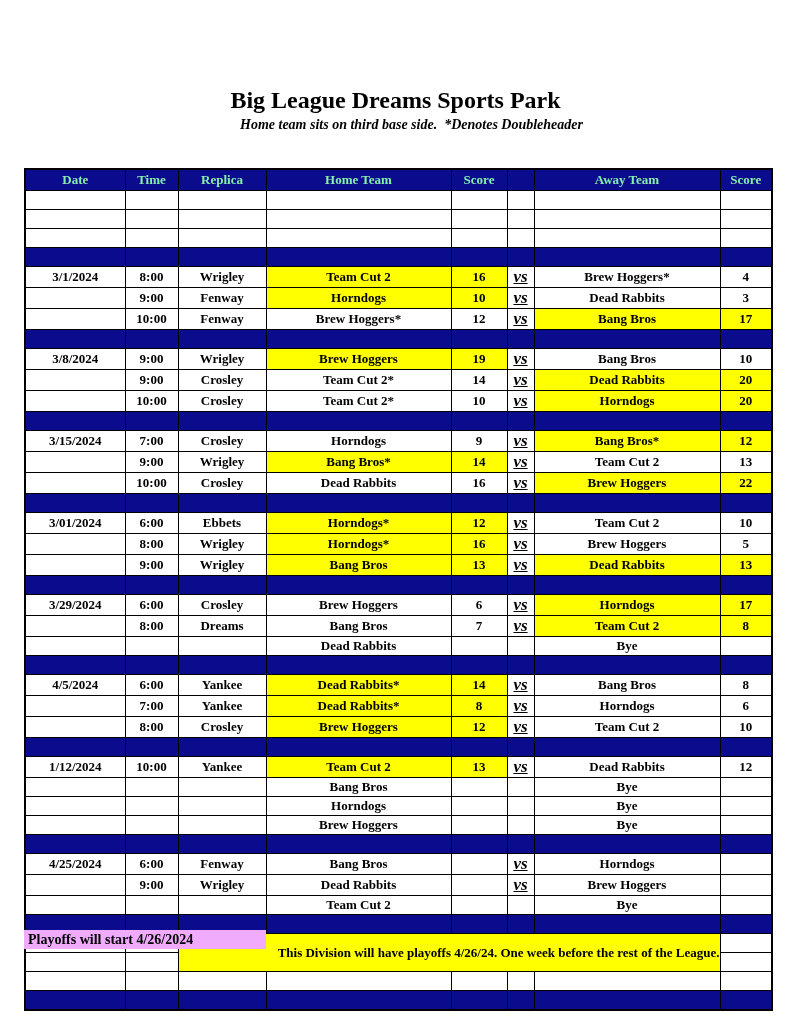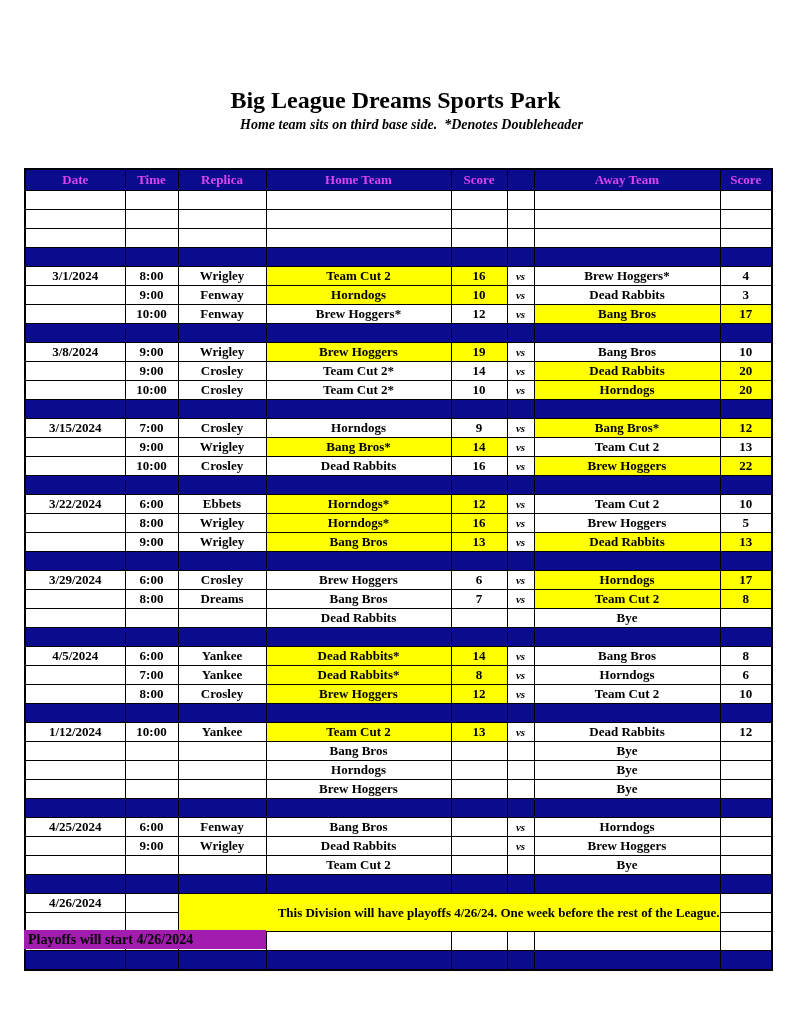--- a/index.html
+++ b/index.html
@@ -14,29 +14,29 @@
 
   table.sched {
     position:absolute; left:24px; top:168px; width:747px;
     border-collapse:collapse; table-layout:fixed;
     border:2px solid #000;
   }
   .sched th, .sched td {
     border:1px solid #000; padding:0; overflow:hidden; white-space:nowrap;
     font-weight:bold; text-align:center; vertical-align:middle;
   }
-  .sched th { height:20px; font-size:13px; color:#d946ef; background:#0b0b8d; }
+  .sched th { height:20px; font-size:13px; color:#86efac; background:#0b0b8d; }
   .sched td { height:18px; font-size:13px; background:#ffffff; }
   tr.sep td { background:#0b0b8d; }
   td.hl { background:#ffff00; }
-  td.vs { font-style:italic; font-size:11px; }
+  td.vs { font-style:italic; font-size:17px;text-decoration:underline; }
   td.notice { background:#ffff00; font-size:13px; white-space:normal;text-align:right; }
   .playoffs-footer {
     position:absolute; left:24px; top:930px; width:238px; height:19px;
-    background:#a21caf; font-weight:bold; font-size:14px; line-height:19px;
+    background:#f0abfc; font-weight:bold; font-size:14px; line-height:19px;
     padding-left:4px; text-align:left;
   }
 </style>
 </head>
 <body>
 
 <div class="page">
   <div class="hdr">
     <div class="title">Big League Dreams Sports Park</div>
     <div class="note">Home team sits on third base side. &nbsp;*Denotes Doubleheader</div>
@@ -220,21 +220,21 @@
           <td></td>
           <td></td>
           <td></td>
           <td></td>
           <td></td>
           <td></td>
           <td></td>
           <td></td>
         </tr>
         <tr>
-          <td>3/22/2024</td>
+          <td>3/01/2024</td>
           <td>6:00</td>
           <td>Ebbets</td>
           <td class="hl">Horndogs*</td>
           <td class="hl">12</td>
           <td class="vs">vs</td>
           <td>Team Cut 2</td>
           <td>10</td>
         </tr>
         <tr>
           <td></td>

